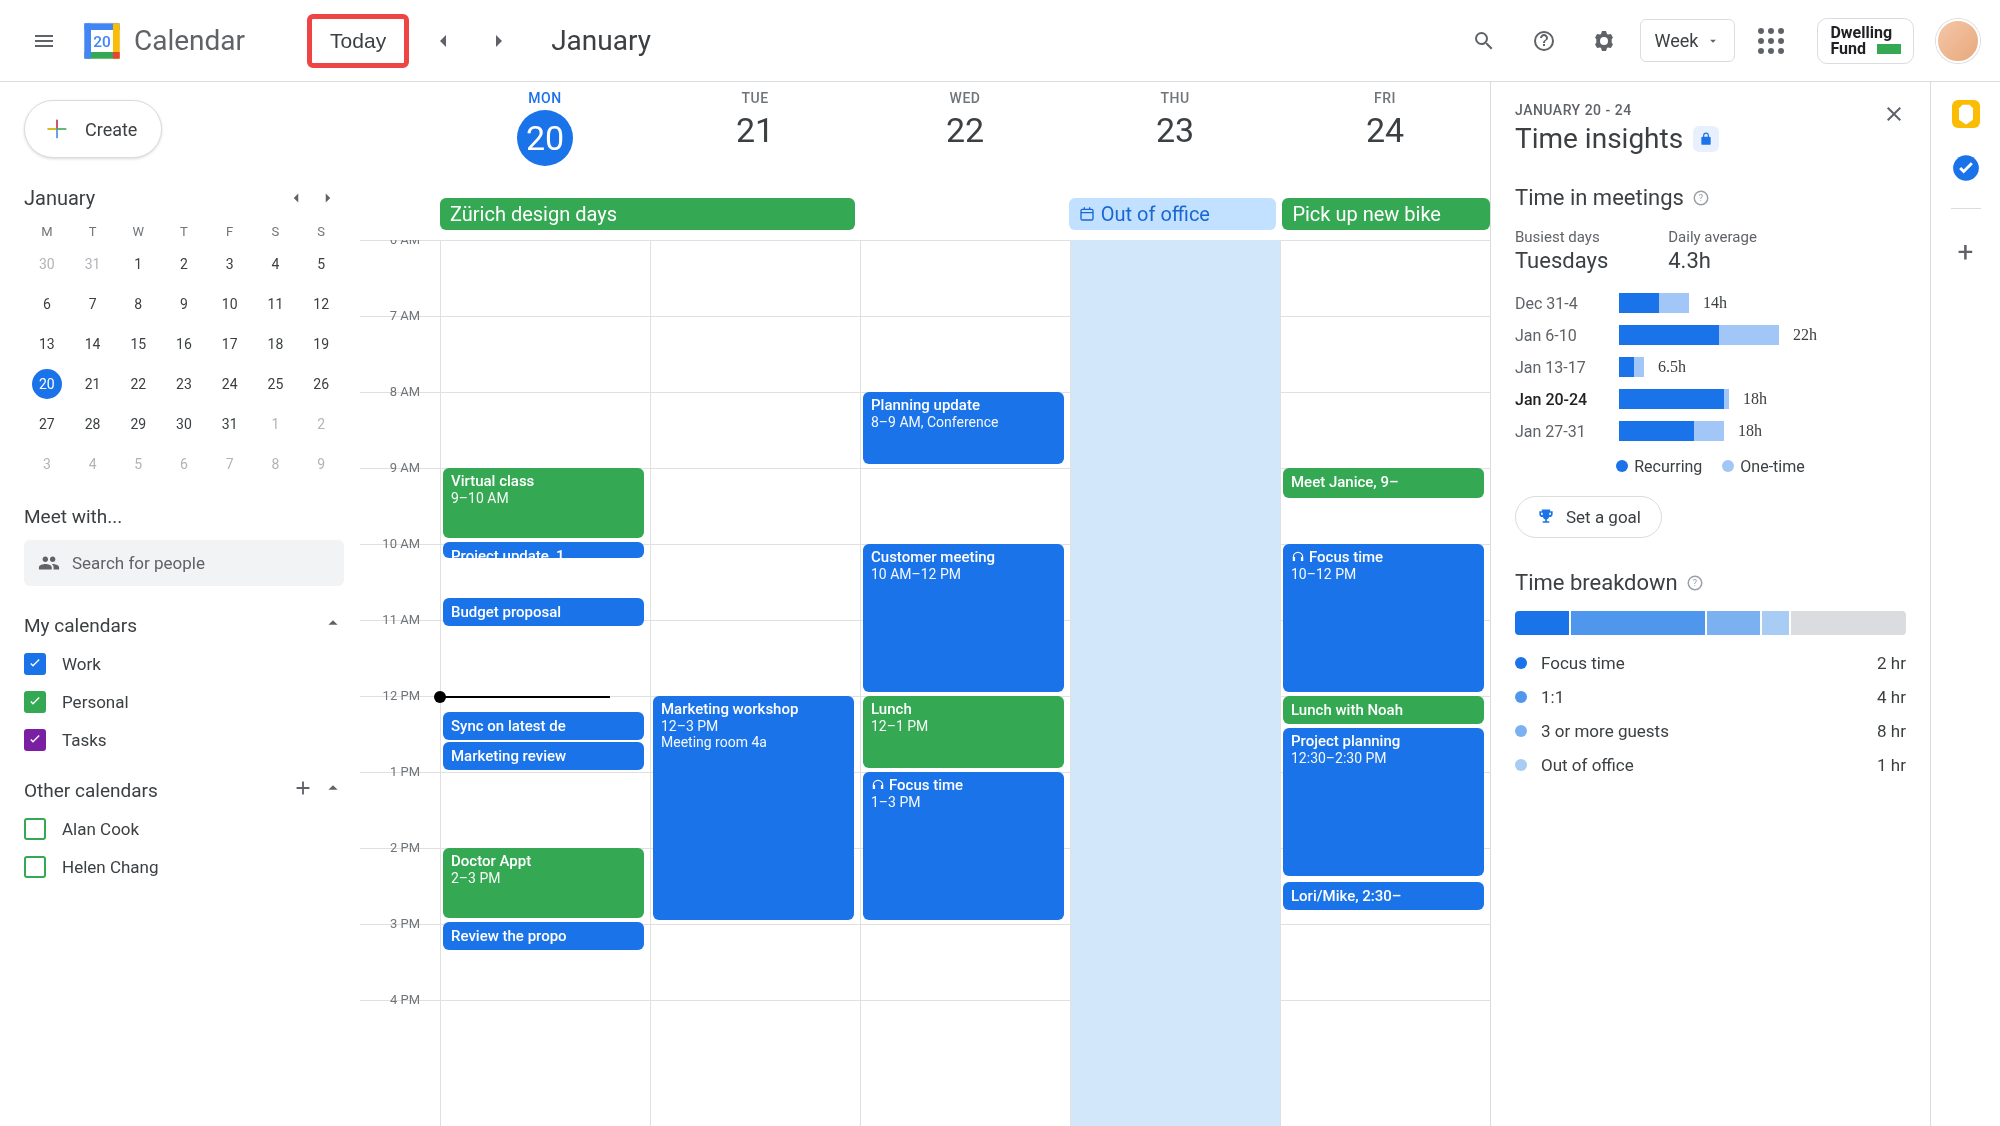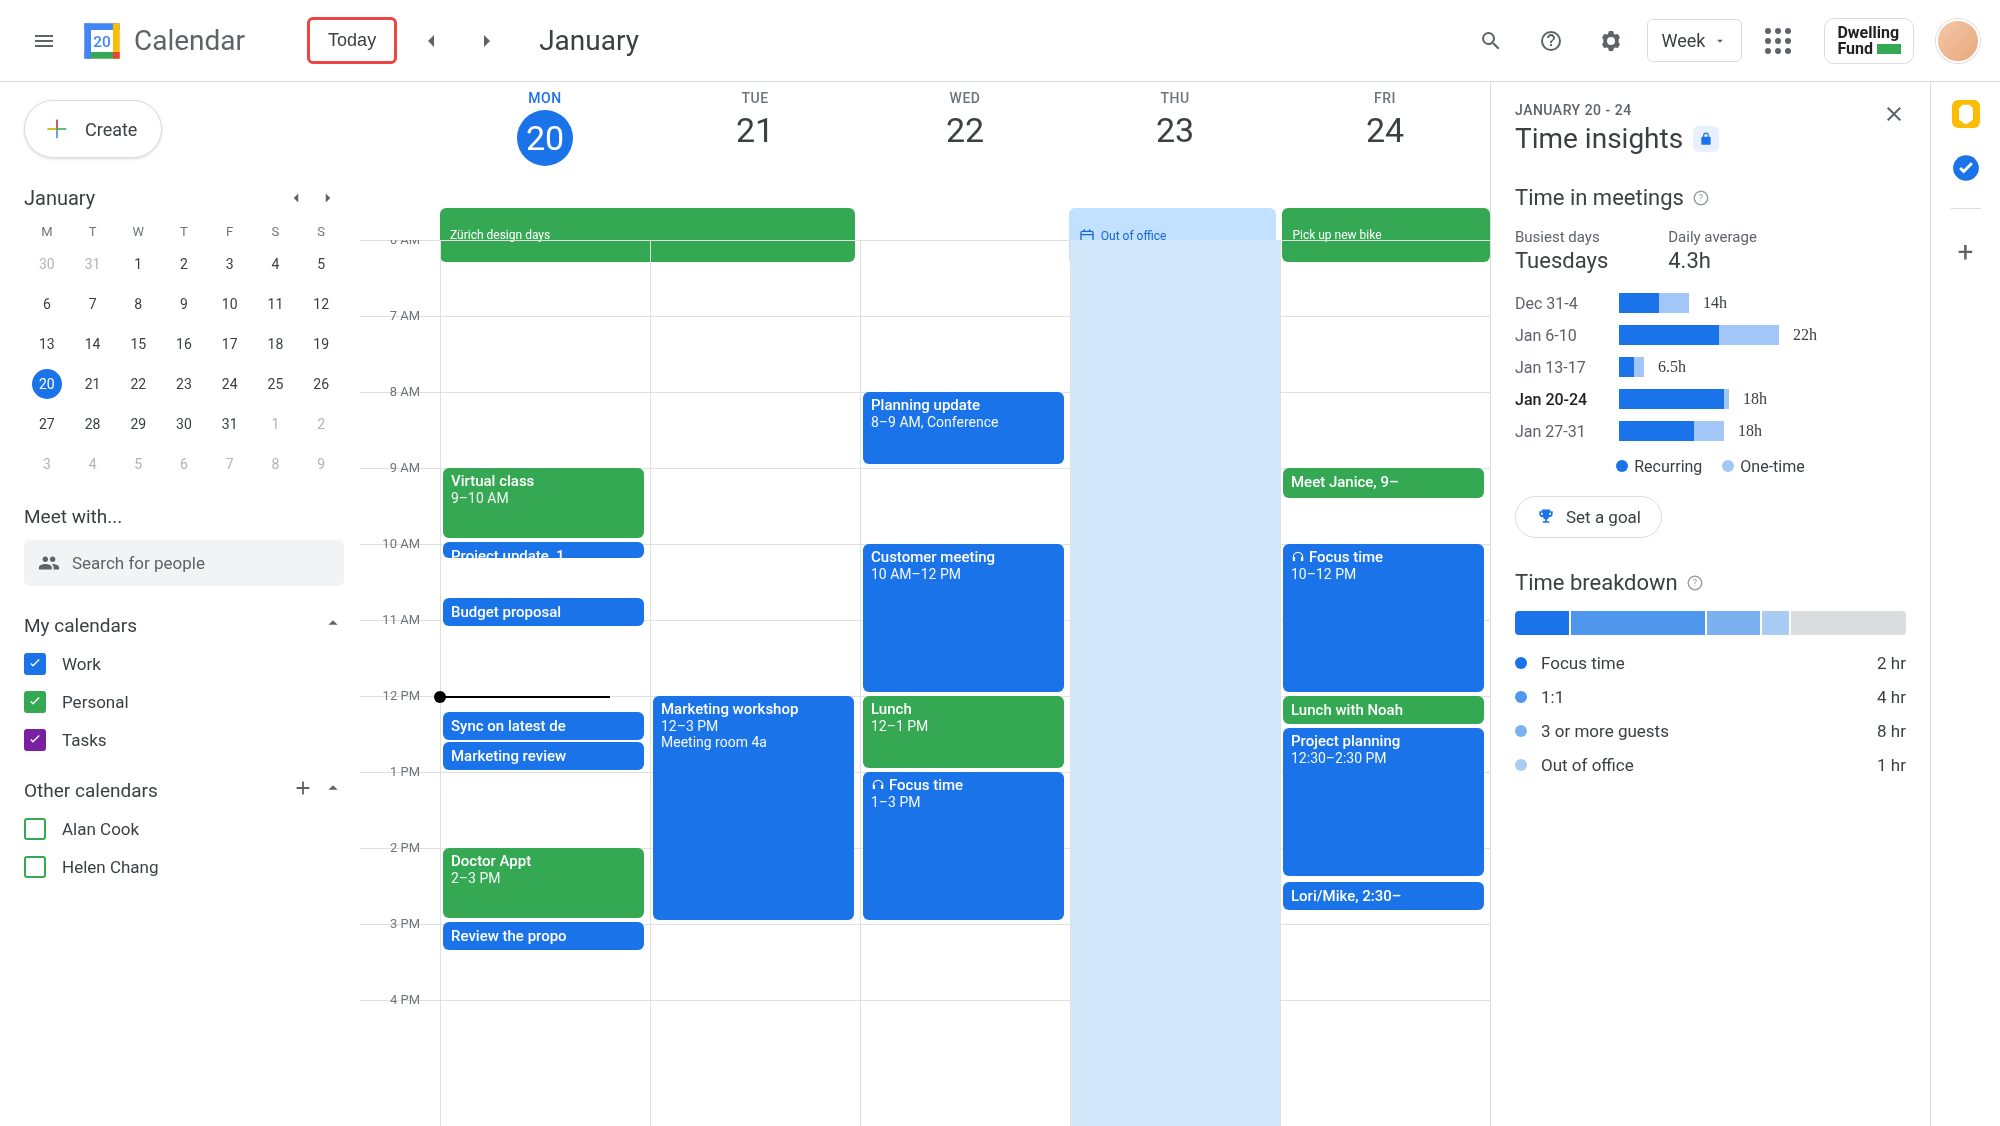--- a/index.html
+++ b/index.html
@@ -6,34 +6,34 @@
 body { font-family: 'Google Sans', Roboto, Arial, sans-serif; color: #3c4043; background: #fff; overflow: hidden; }
 .app { width: 2000px; height: 1126px; display: flex; flex-direction: column; }
 
 
 .header { height: 82px; border-bottom: 1px solid #dadce0; display: flex; align-items: center; padding: 0 20px; gap: 12px; }
 .hamburger { width: 48px; height: 48px; display: flex; align-items: center; justify-content: center; cursor: pointer; border-radius: 50%; }
 .hamburger svg { width: 24px; height: 24px; fill: #5f6368; }
 .logo-block { display: flex; align-items: center; gap: 10px; margin-right: 50px; }
 .cal-logo { width: 44px; height: 44px; }
 .app-title { font-size: 28px; color: #5f6368; font-weight: 400; }
-.today-btn { border: 3px solid #ef4444; border-radius: 6px; padding: 10px 18px; font-size: 18px; color: #3c4043; cursor: pointer; background: #fff; }
+.today-btn { border: 5px solid #ef4444; border-radius: 6px; padding: 10px 18px; font-size: 21px; color: #3c4043; cursor: pointer; background: #fff; }
 .arrow-btn { width: 44px; height: 44px; display: flex; align-items: center; justify-content: center; cursor: pointer; border-radius: 50%; }
 .arrow-btn svg { width: 24px; height: 24px; fill: #5f6368; }
 .month-title { font-size: 28px; color: #3c4043; margin-left: 18px; font-weight: 400; }
 .spacer { flex: 1; }
 .hicon { width: 48px; height: 48px; display: flex; align-items: center; justify-content: center; cursor: pointer; border-radius: 50%; }
 .hicon svg { width: 24px; height: 24px; fill: #5f6368; }
 .view-select { border: 1px solid #dadce0; border-radius: 6px; padding: 10px 14px; font-size: 18px; color: #3c4043; display: flex; align-items: center; gap: 8px; cursor: pointer; }
 .apps-icon { width: 48px; height: 48px; display: flex; align-items: center; justify-content: center; cursor: pointer; }
 .apps-grid { display: grid; grid-template-columns: repeat(3, 6px); gap: 4px; }
 .apps-grid span { width: 6px; height: 6px; background: #5f6368; border-radius: 50%; }
 .brand-box { border: 1px solid #dadce0; border-radius: 10px; padding: 6px 12px; margin-left: 10px; display: flex; flex-direction: column; line-height: 1; }
 .brand-box .l1 { font-size: 16px; font-weight: 700; color: #202124; }
-.brand-box .l2 { font-size: 16px; font-weight: 700; color: #202124; display: flex; align-items: center; gap: 4px; }
+.brand-box .l2 { font-size: 16px; font-weight: 700; color: #202124; display: flex; align-items: center; gap: 11px; }
 .brand-box .bar { width: 24px; height: 10px; background: #34a853; display: inline-block; }
 .avatar { width: 44px; height: 44px; border-radius: 50%; background: linear-gradient(135deg, #f4c7a8, #e8a87c); margin-left: 10px; border: 2px solid #fff; box-shadow: 0 0 0 1px #dadce0; }
 
 
 .body { flex: 1; display: flex; overflow: hidden; }
 .sidebar { width: 360px; padding: 18px 16px 0 24px; overflow-y: auto; }
 .main { flex: 1; display: flex; overflow: hidden; }
 .cal-area { flex: 1; display: flex; flex-direction: column; overflow: hidden; position: relative; }
 .insights { width: 440px; border-left: 1px solid #dadce0; padding: 20px 24px; overflow-y: auto; position: relative; }
 .right-rail { width: 70px; border-left: 1px solid #dadce0; display: flex; flex-direction: column; align-items: center; padding-top: 18px; gap: 26px; }
@@ -66,21 +66,21 @@
 .checkbox svg { width: 16px; height: 16px; fill: #fff; }
 
 
 .day-headers { display: flex; padding-left: 80px; height: 120px; }
 .day-header { flex: 1; text-align: center; padding-top: 8px; }
 .dow { font-size: 14px; color: #70757a; font-weight: 500; letter-spacing: 0.5px; }
 .dow.today { color: #1a73e8; }
 .daynum { font-size: 34px; color: #3c4043; margin-top: 4px; }
 .daynum.today { background: #1a73e8; color: #fff; width: 56px; height: 56px; line-height: 56px; border-radius: 50%; margin: 4px auto 0; }
 .allday-row { display: flex; padding-left: 80px; height: 36px; margin-top: -4px; margin-bottom: 6px; }
-.allday-event { background: #34a853; color: #fff; font-size: 12px; padding: 20px 10px; border-radius: 6px; white-space: nowrap; overflow: hidden; display: flex; align-items: center; margin-top: 10px; }
+.allday-event { background: #34a853; color: #fff; font-size: 20px; padding: 4px 10px; border-radius: 6px; white-space: nowrap; overflow: hidden; display: flex; align-items: center; }
 .allday-event.ooo { background: #c2e0ff; color: #1967d2; }
 .grid-scroll { flex: 1; overflow: hidden; position: relative; }
 .hour-rows { position: absolute; left: 0; right: 0; top: 0; }
 .hour-row { height: 76px; border-top: 1px solid #e0e0e0; position: relative; }
 .hour-label { position: absolute; left: 0; top: -9px; width: 70px; text-align: right; font-size: 13px; color: #70757a; padding-right: 10px; }
 .cols { position: absolute; left: 80px; right: 0; top: 0; bottom: 0; display: flex; }
 .col { flex: 1; border-left: 1px solid #e0e0e0; position: relative; }
 .col.ooo { background: #d3e7fb; }
 .now-line { position: absolute; left: 80px; height: 2px; background: #000; z-index: 5; }
 .now-dot { position: absolute; width: 12px; height: 12px; background: #000; border-radius: 50%; left: -6px; top: -5px; }

